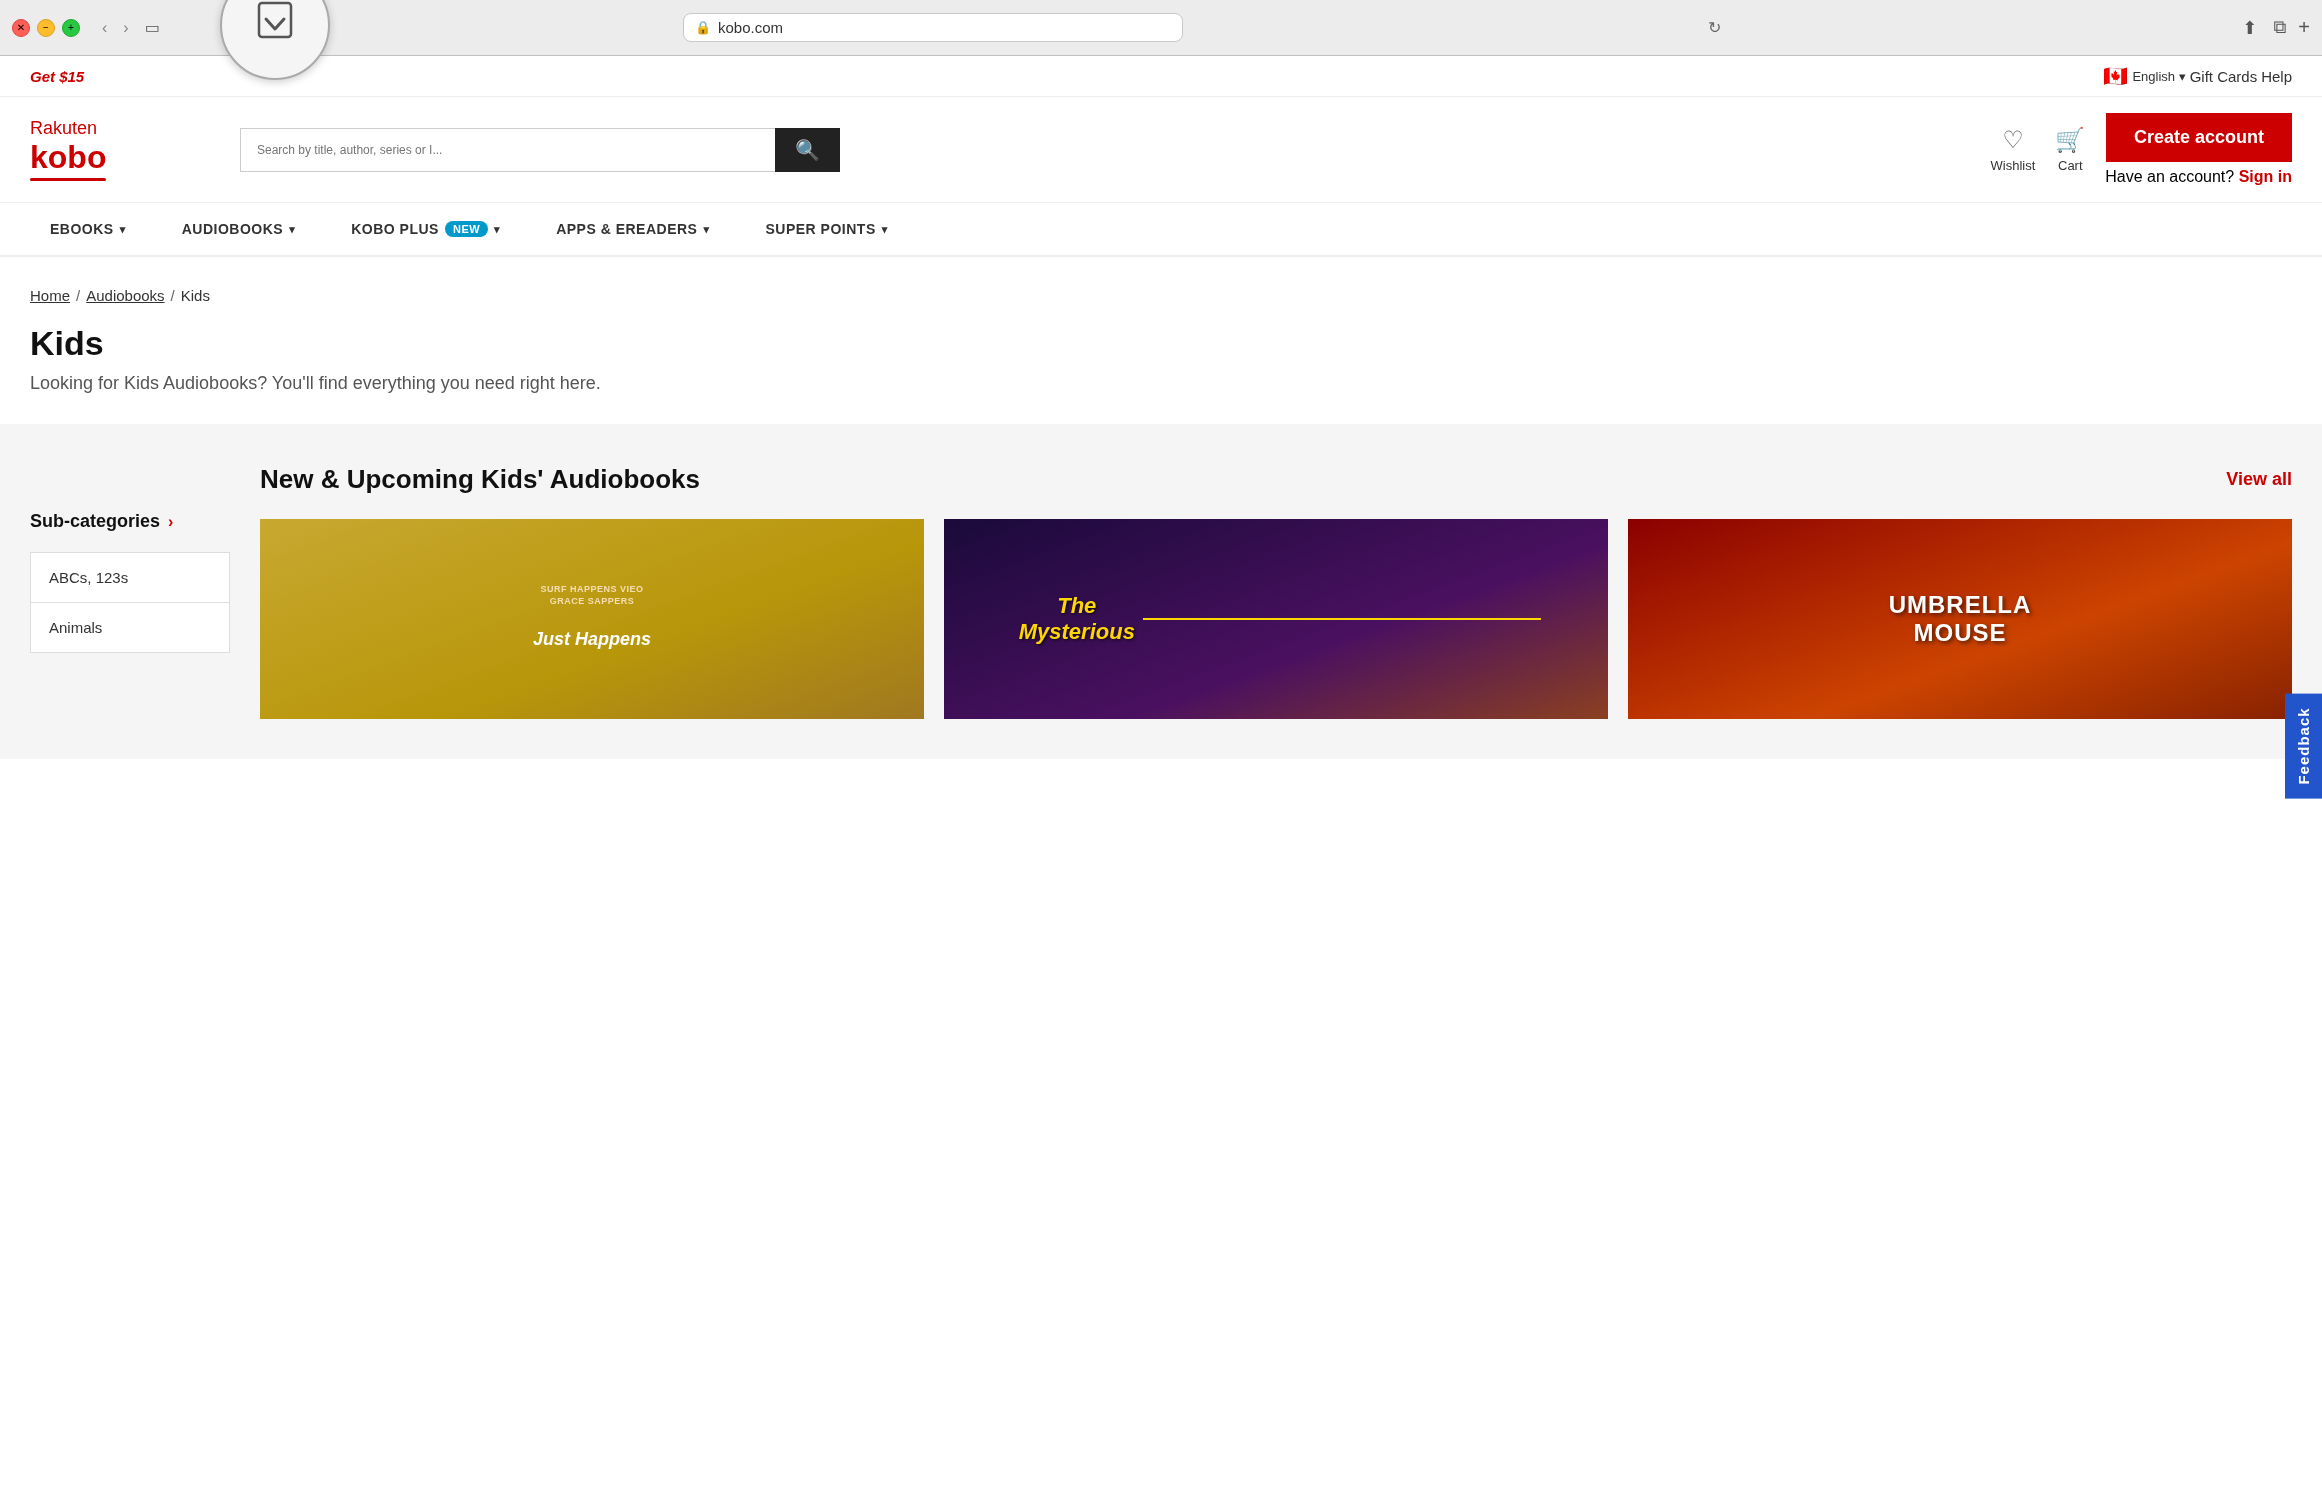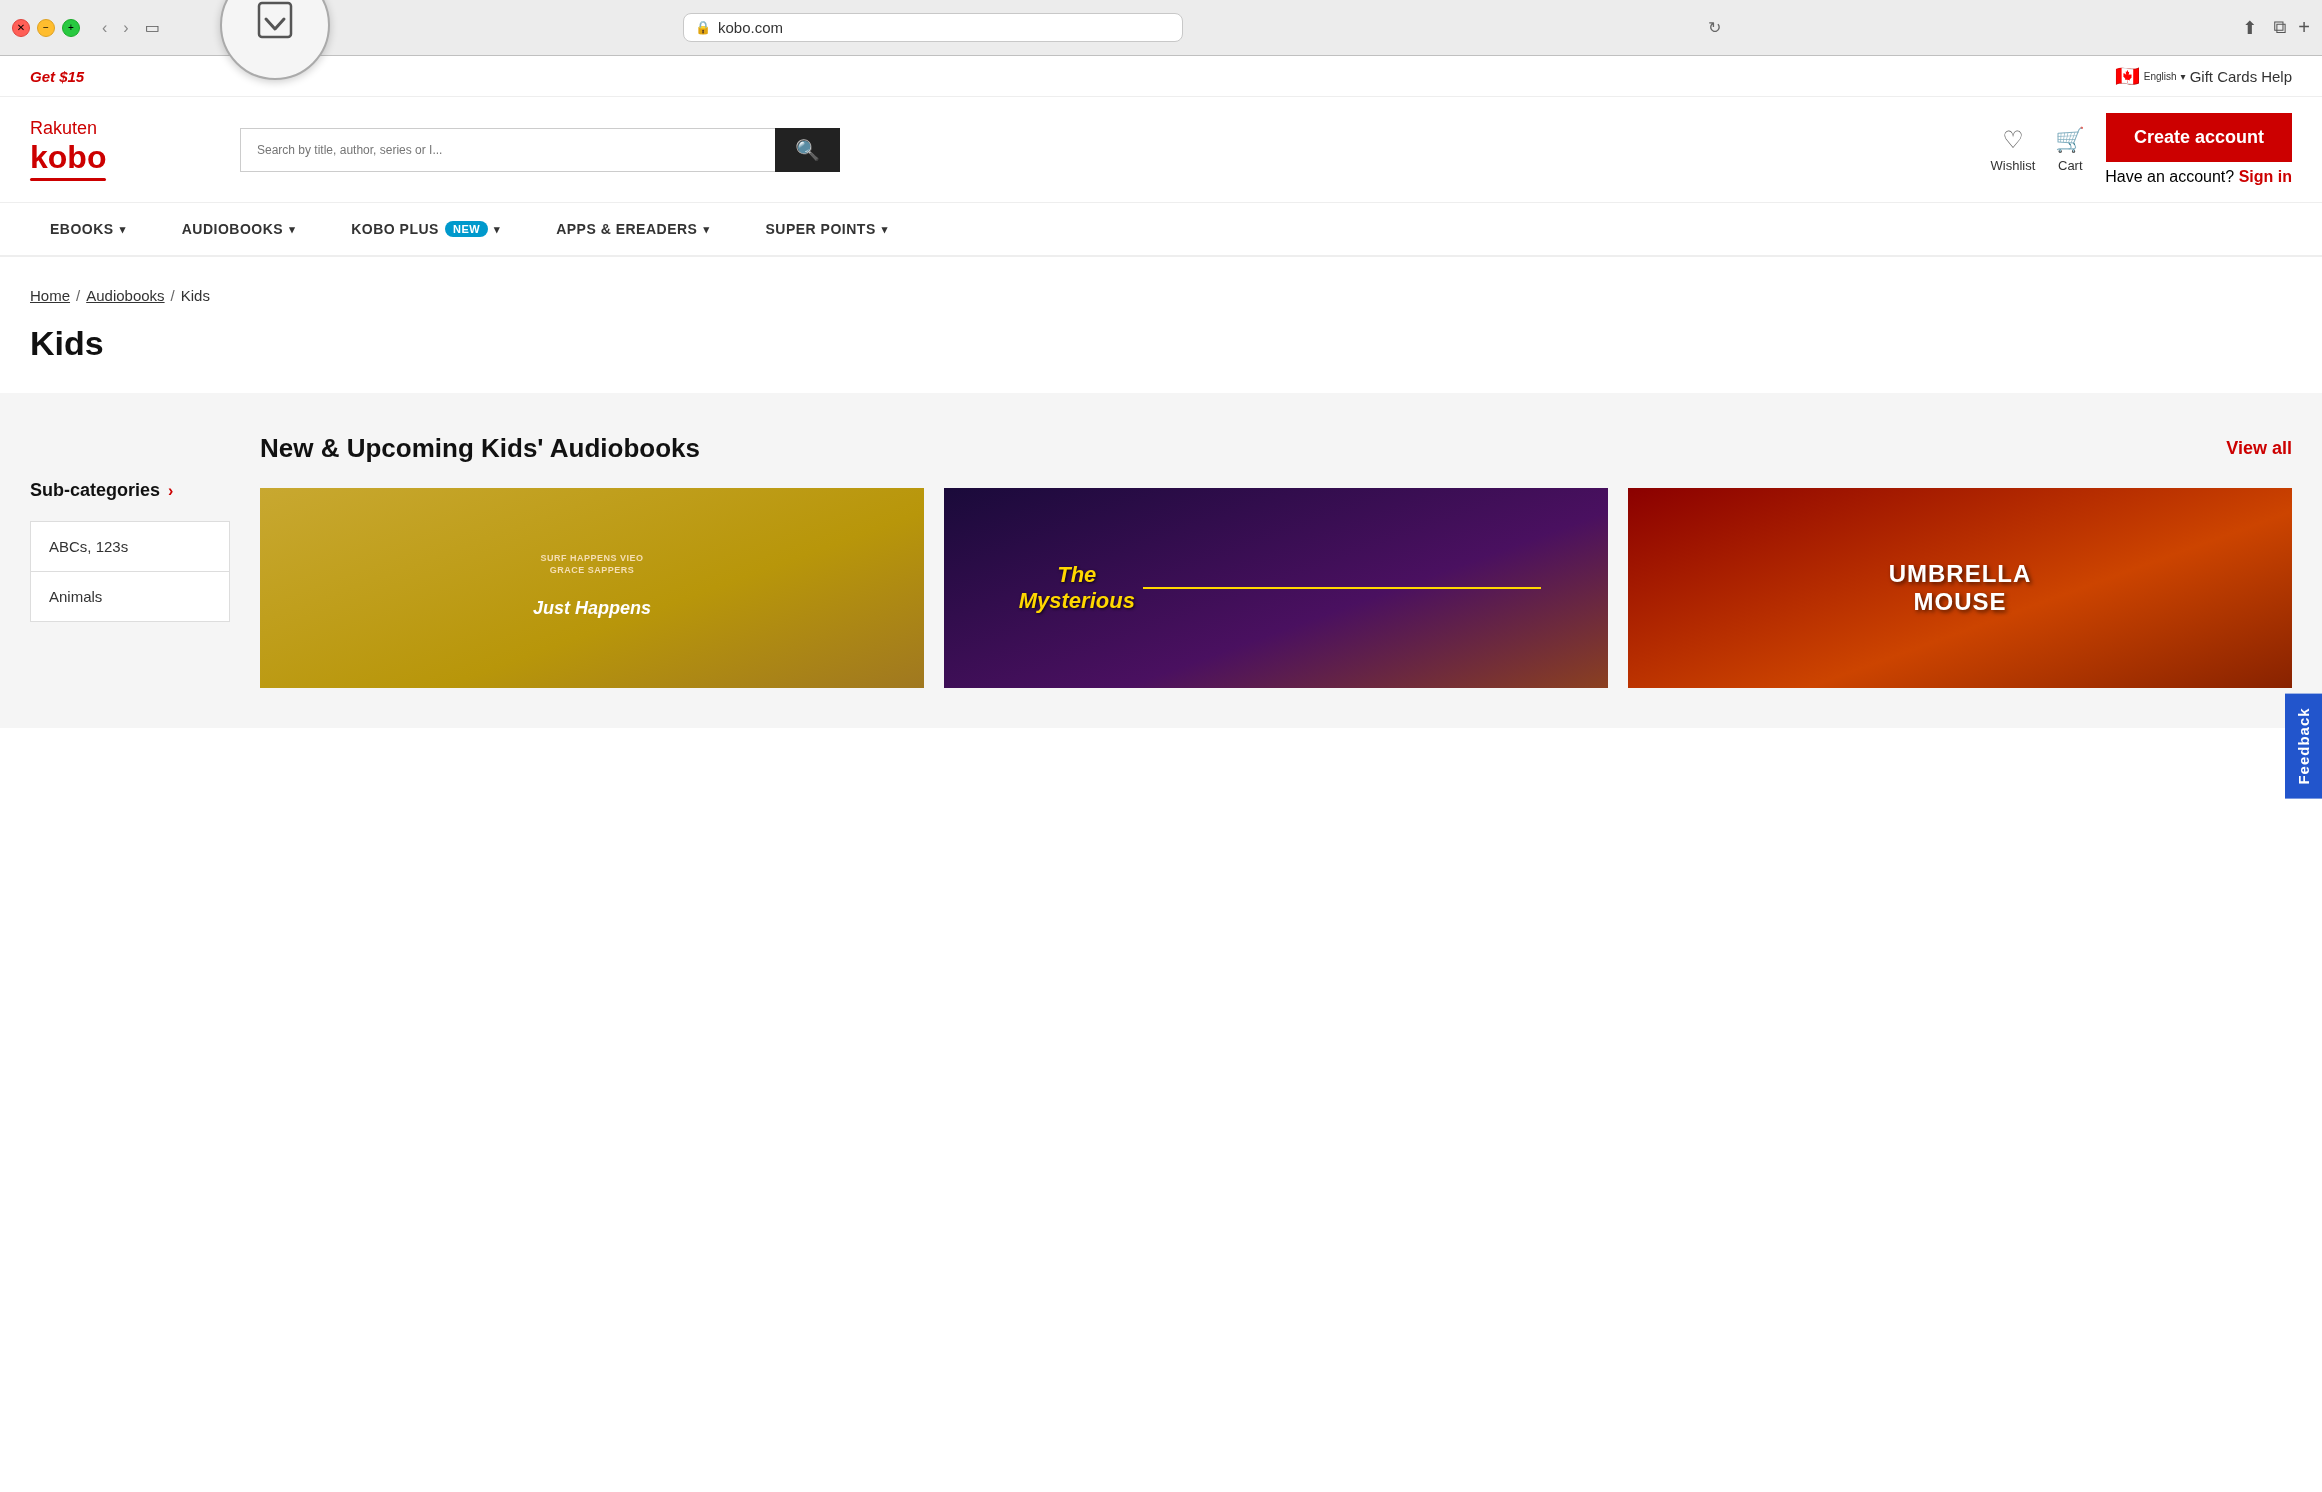--- a/index.html
+++ b/index.html
@@ -153,21 +153,21 @@
       font-size: 15px;
       margin-right: auto;
     }
     .flag-icon {
       font-size: 20px;
     }
     .lang-selector {
       display: flex;
       align-items: center;
       gap: 4px;
-      font-size: 10px;
+      font-size: 13px;
       color: #333;
       cursor: pointer;
     }
     .utility-link {
       font-size: 15px;
       color: #333;
       text-decoration: none;
       cursor: pointer;
     }
 
@@ -554,20 +554,21 @@
   <div class="page-content">
     <div class="breadcrumb">
       <a class="breadcrumb-link">Home</a>
       <span class="breadcrumb-sep">/</span>
       <a class="breadcrumb-link">Audiobooks</a>
       <span class="breadcrumb-sep">/</span>
       <span>Kids</span>
     </div>
 
     <h1 class="page-title">Kids</h1>
+    <p class="page-subtitle">Looking for Kids Audiobooks? You'll find everything you need right here.</p>
   </div>
 
   <div class="content-section">
 
     <div class="sidebar">
       <div class="sidebar-title">
         <span>Sub-categories</span>
         <span class="sidebar-arrow">›</span>
       </div>
       <div class="sidebar-list">

